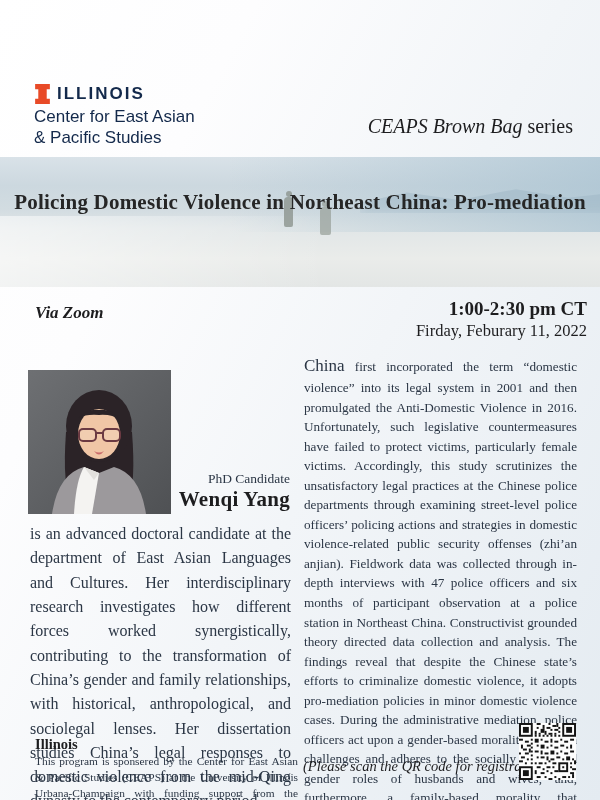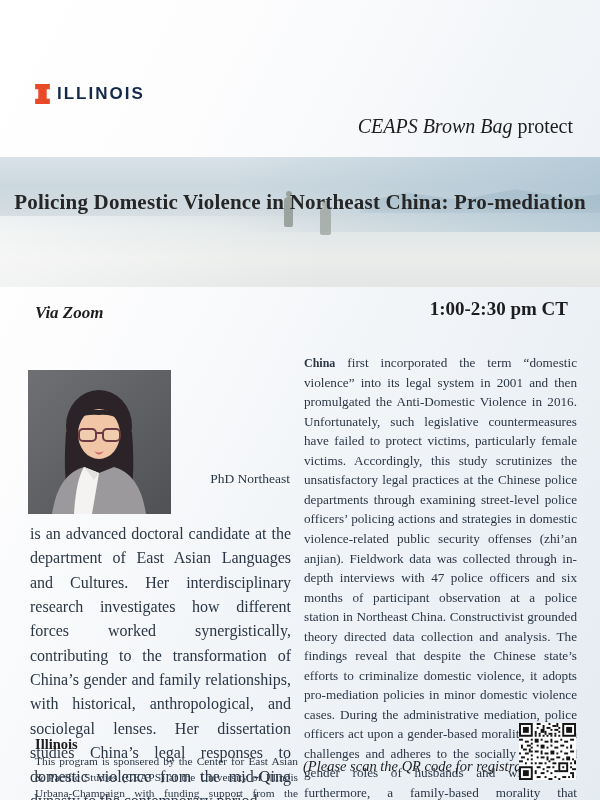--- a/index.html
+++ b/index.html
@@ -30,69 +30,74 @@
     background:linear-gradient(to right, rgba(255,255,255,.55), rgba(255,255,255,0) 55%); }
   .figure { position:absolute; border-radius:4px 4px 2px 2px; filter:blur(.6px); }
   .figure::before { content:""; position:absolute; top:-6px; left:20%; width:6px; height:6px;
     border-radius:50%; background:inherit; }
   .figure.f1 { left:284px; top:40px; width:9px; height:30px; background:#8d958f; opacity:.8; }
   .figure.f2 { left:320px; top:50px; width:11px; height:28px; background:#9ba39d; opacity:.75; }
   .banner-title { position:relative; z-index:3; padding-top:31px; text-align:center;
     font-weight:bold; font-size:21px; line-height:29px; color:#262626; letter-spacing:.2px; }
   
   .loc { position:absolute; left:35px; top:303px; font-weight:bold; font-size:17px; color:#1d1d1f;font-style:italic; }
-  .when { position:absolute; right:32px; top:297px; text-align:right; color:#1d1d1f; }
+  .when { position:absolute; right:13px; top:297px; text-align:right; color:#1d1d1f; }
   .when .time { font-weight:bold; font-size:19px; line-height:23px; }
   .when .date { font-size:16.5px; line-height:21px; }
   
   .photo { position:absolute; left:28px; top:370px; width:143px; height:144px; display:block; }
   .role { position:absolute; left:170px; top:471px; width:120px; text-align:right;
     font-size:13.5px; color:#2b3645; }
   .name { position:absolute; left:140px; top:487px; width:150px; text-align:right;
     font-weight:bold; font-size:21px; color:#1d1d1f; letter-spacing:.3px; }
   .bio { position:absolute; left:30px; top:522px; width:261px; text-align:justify;
     font-size:16px; line-height:1.52; color:#2b3645; }
   
   .abstract { position:absolute; left:304px; top:353px; width:273px; text-align:justify;
     font-size:13.2px; line-height:1.48; color:#2b3645; }
-  .abstract .lead { font-weight:bold; font-size:12px; }
+  .abstract .lead { font-weight:normal; font-size:17px; }
   
   .sponsor-h { position:absolute; left:35px; top:736px; font-weight:bold; font-size:14.5px; color:#1d1d1f; }
   .sponsor-t { position:absolute; left:35px; top:754px; width:263px; text-align:justify;
     font-size:11.4px; line-height:1.4; color:#2b3645; }
   .reg-note { position:absolute; left:303px; top:758px; font-style:italic; font-size:14.5px; color:#1d1d1f; }
   .qr { position:absolute; left:519px; top:723px; width:57px; height:57px; display:block; }
 </style>
 </head>
 <body>
 
 <div class="page">
 
   <div class="logo-row">
     <svg class="block-i" viewBox="0 0 14 19">
       <path d="M0,0 H14 V5 H11 V14 H14 V19 H0 V14 H3 V5 H0 Z" fill="#E84A27"></path>
     </svg>
     <span class="wordmark">ILLINOIS</span>
   </div>
-  <div class="series"><span class="it">CEAPS Brown Bag</span><span> protect</span></div>
+  <div class="unit-name">
+    <div>Center for East Asian</div>
+    <div>&amp; Pacific Studies</div>
+  </div>
+  <div class="series"><span class="it">CEAPS Brown Bag</span><span> series</span></div>
 
   <div class="banner">
     <div class="sky-tint"></div>
     <div class="ridge"></div>
     <div class="snow-light"></div>
     <div class="figure f1"></div>
     <div class="figure f2"></div>
     <div class="banner-title">
       <div>Policing Domestic Violence in Northeast China: Pro-mediation</div>
     </div>
   </div>
 
   <div class="loc">Via Zoom</div>
   <div class="when">
     <div class="time">1:00-2:30 pm CT</div>
+    <div class="date">Firday, Feburary 11, 2022</div>
   </div>
 
   <svg class="photo" viewBox="0 0 143 144">
     <defs>
       <linearGradient id="bgG" x1="0" y1="0" x2="1" y2="1">
         <stop offset="0" stop-color="#6e7073"></stop>
           <stop offset="1" stop-color="#4f5154"></stop>
       </linearGradient>
     </defs>
     <rect width="143" height="144" fill="url(#bgG)"></rect>
@@ -102,21 +107,22 @@
     <path d="M50,48 Q60,38 71,40 Q84,38 92,50 Q84,44 71,45 Q58,44 50,48 Z" fill="#2b2327"></path>
     <rect x="51" y="59" width="17" height="12" rx="4" fill="rgba(255,255,255,.12)" stroke="#6b3a42" stroke-width="2"></rect>
     <rect x="75" y="59" width="17" height="12" rx="4" fill="rgba(255,255,255,.12)" stroke="#6b3a42" stroke-width="2"></rect>
     <line x1="68" y1="63" x2="75" y2="63" stroke="#6b3a42" stroke-width="2"></line>
     <path d="M66,81 Q71,84 76,81 Q71,88 66,81 Z" fill="#c96a6a"></path>
     <path d="M24,144 Q30,104 56,97 L71,103 L86,97 Q112,104 118,144 Z" fill="#9c999c"></path>
     <path d="M56,97 L71,103 L64,144 L46,144 Q48,110 56,97 Z" fill="#f4f3f1"></path>
     <path d="M56,97 L66,110 L71,103 Z" fill="#e2e0dd"></path>
   </svg>
 
-  <div class="role">PhD Northeast</div>
+  <div class="role">PhD Candidate</div>
+  <div class="name">Wenqi Yang</div>
   <p class="bio">is an advanced doctoral candidate at the department of East Asian Languages and Cultures. Her interdisciplinary research investigates how different forces worked synergistically, contributing to the transformation of China’s gender and family relationships, with historical, anthropological, and sociolegal lenses. Her dissertation studies China’s legal responses to domestic violence from the mid-Qing dynasty to the contemporary period.</p>
 
   <p class="abstract"><span class="lead">China</span><span> first incorporated the term “domestic violence” into its legal system in 2001 and then promulgated the Anti-Domestic Violence in 2016. Unfortunately, such legislative countermeasures have failed to protect victims, particularly female victims. Accordingly, this study scrutinizes the unsatisfactory legal practices at the Chinese police departments through examining street-level police officers’ policing actions and strategies in domestic violence-related public security offenses (zhi’an anjian). Fieldwork data was collected through in-depth interviews with 47 police officers and six months of participant observation at a police station in Northeast China. Constructivist grounded theory directed data collection and analysis. The findings reveal that despite the Chinese state’s efforts to criminalize domestic violence, it adopts pro-mediation policies in minor domestic violence cases. During the administrative mediation, police officers act upon a gender-based morality that both challenges and adheres to the socially prescribed gender roles of husbands and wives, and, furthermore, a family-based morality that prioritizes intergenerational relationships over the conjugal relationship. This work provides a new and nuanced perspective to the scholarly discussion on extralegal forces’ role in influencing states’ legal responses to gender-based violence, with policy implications.</span></p>
 
   <div class="sponsor-h">Illinois</div>
   <p class="sponsor-t">This program is sponsered by the Center for East Asian &amp; Pacific Studies (CEAPS) at the University of Illinois Urbana-Champaign with funding support from the Department of Education Title VI Program.</p>
   <div class="reg-note">(Please scan the QR code for registration)</div>
 
   <svg class="qr" viewBox="0 0 29 29">
     <rect width="29" height="29" fill="#fdfdfd"></rect>

